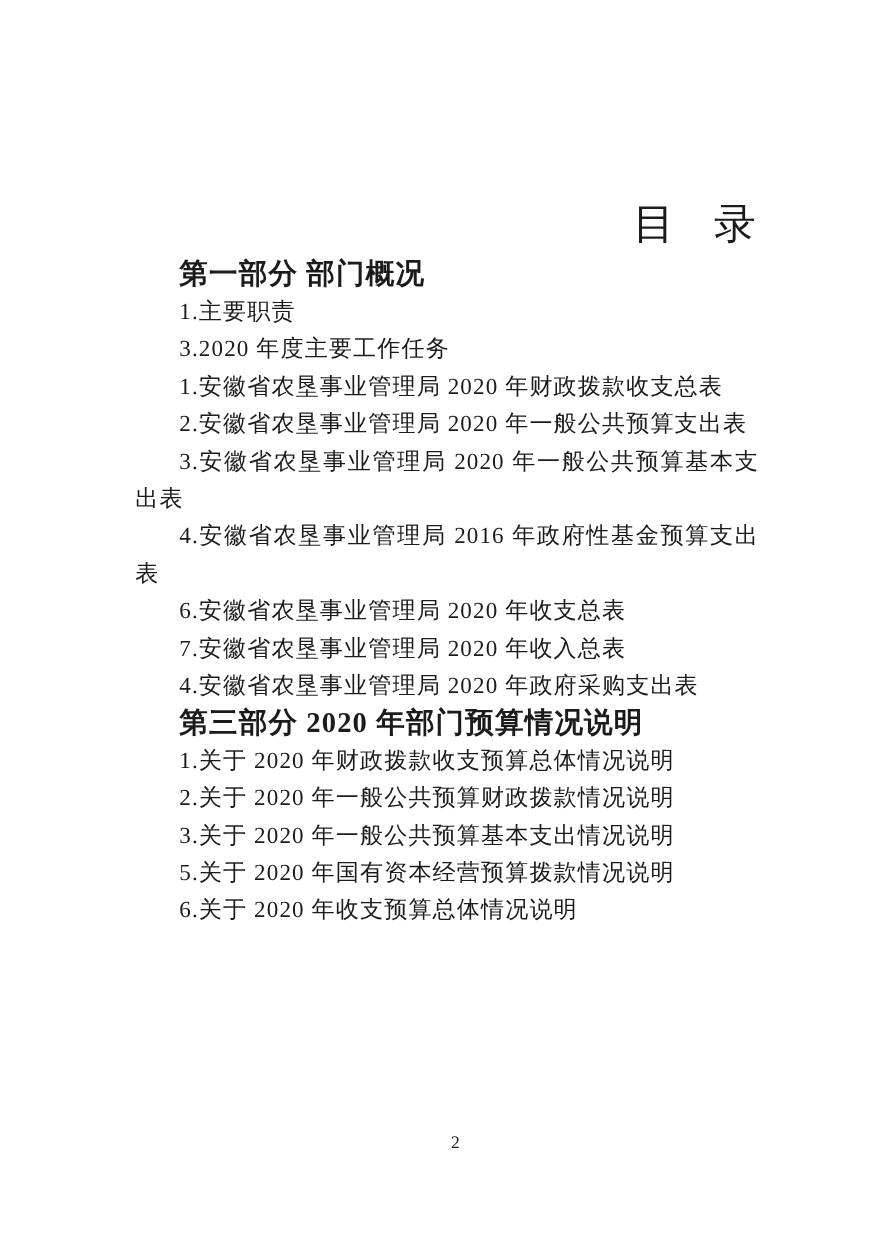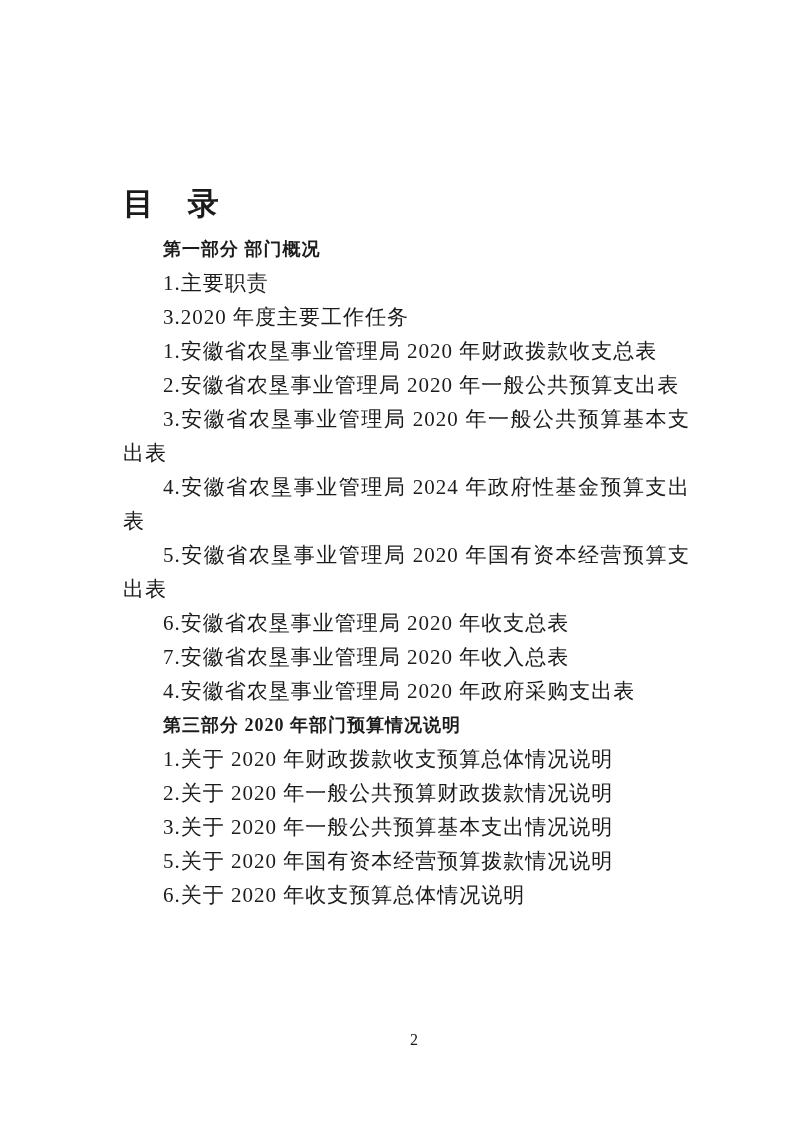--- a/index.html
+++ b/index.html
@@ -20,30 +20,30 @@
   }
   .content {
     position: absolute;
     top: 0;
     left: 123px;
     width: 567px;
     padding-top: 186px;
   }
   .doc-title {
     margin: 0 0 10px 0;
-    font-size: 31px;
+    font-size: 38px;
     line-height: 36px;
-    font-weight: 700;
-    text-align: left;
+    font-weight: 400;
+    text-align: right;
     letter-spacing: 3px;
     word-spacing: 20px;
   }
   .sec-heading {
     margin: 0;
-    font-size: 18px;
+    font-size: 26px;
     line-height: 34px;
     font-weight: 700;
     text-indent: 40px;
     letter-spacing: 1px;
   }
   .toc-item {
     margin: 0;
     font-size: 21px;
     line-height: 34px;
     text-indent: 40px;
@@ -69,22 +69,21 @@
 
     <h1 class="doc-title">目 录</h1>
 
     <h2 class="sec-heading">第一部分 部门概况</h2>
     <p class="toc-item">1.主要职责</p>
     <p class="toc-item">3.2020 年度主要工作任务</p>
 
     <p class="toc-item">1.安徽省农垦事业管理局 2020 年财政拨款收支总表</p>
     <p class="toc-item">2.安徽省农垦事业管理局 2020 年一般公共预算支出表</p>
     <p class="toc-item">3.安徽省农垦事业管理局 2020 年一般公共预算基本支出表</p>
-    <p class="toc-item">4.安徽省农垦事业管理局 2024 年政府性基金预算支出表</p>
-    <p class="toc-item">5.安徽省农垦事业管理局 2020 年国有资本经营预算支出表</p>
+    <p class="toc-item">4.安徽省农垦事业管理局 2016 年政府性基金预算支出表</p>
     <p class="toc-item">6.安徽省农垦事业管理局 2020 年收支总表</p>
     <p class="toc-item">7.安徽省农垦事业管理局 2020 年收入总表</p>
     <p class="toc-item">4.安徽省农垦事业管理局 2020 年政府采购支出表</p>
 
     <h2 class="sec-heading">第三部分 2020 年部门预算情况说明</h2>
     <p class="toc-item">1.关于 2020 年财政拨款收支预算总体情况说明</p>
     <p class="toc-item">2.关于 2020 年一般公共预算财政拨款情况说明</p>
     <p class="toc-item">3.关于 2020 年一般公共预算基本支出情况说明</p>
     <p class="toc-item">5.关于 2020 年国有资本经营预算拨款情况说明</p>
     <p class="toc-item">6.关于 2020 年收支预算总体情况说明</p>

